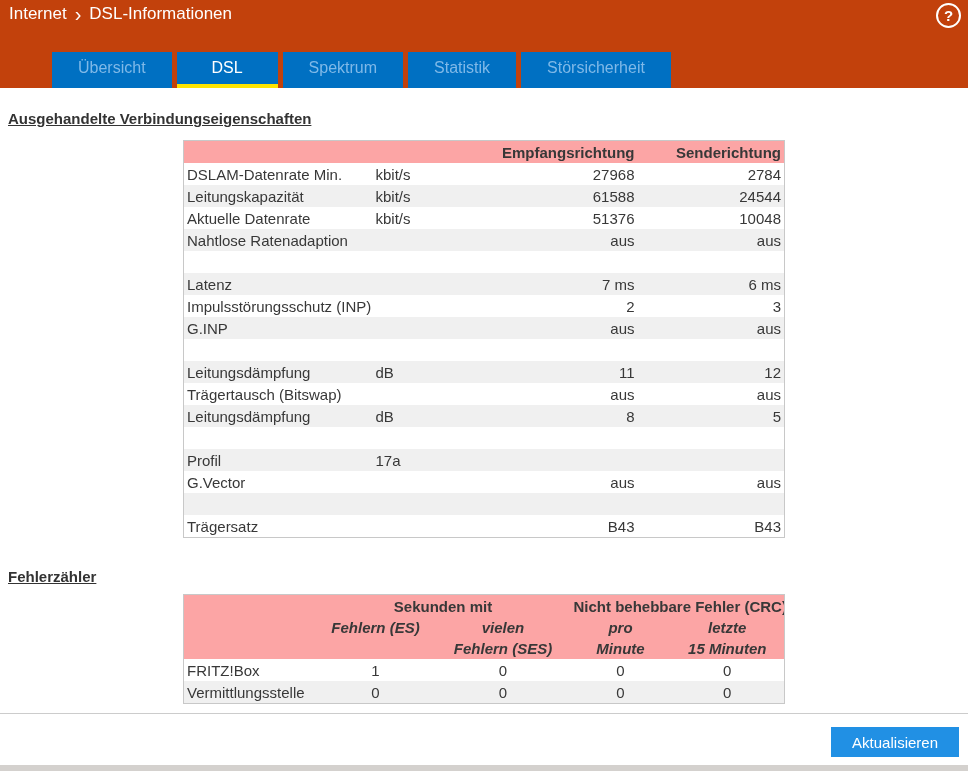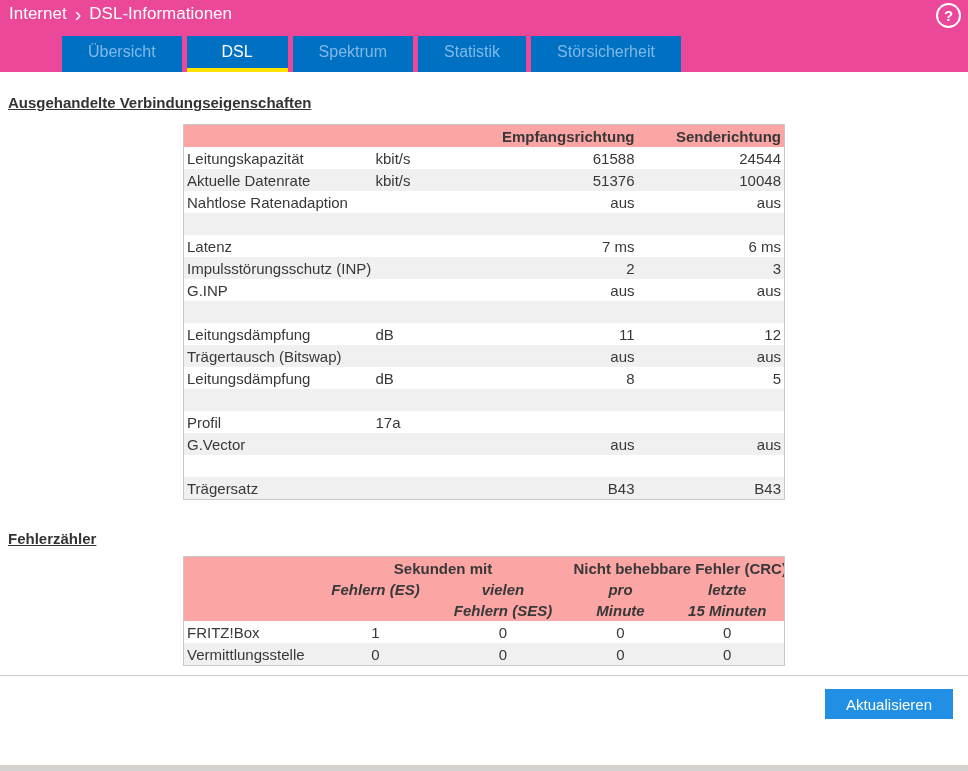--- a/index.html
+++ b/index.html
@@ -6,37 +6,37 @@
   body {
     width:968px; height:771px;
     font-family:"Liberation Sans", sans-serif;
     background:#ffffff;
     position:relative;
     overflow:hidden;
     color:#383838;
   }
 
   
-  .topbar { height:72px; background:#ec4899; position:relative; }
+  .topbar { height:88px; background:#c2410c; position:relative; }
   .breadcrumb {
     position:absolute; top:3px; left:9px;
     color:#ffffff; font-size:17px;
     display:flex; align-items:center; gap:8px;
     line-height:22px;
   }
   .breadcrumb .chev { font-size:20px; line-height:18px; font-weight:normal; }
   .help {
     position:absolute; top:3px; right:7px;
     width:25px; height:25px; box-sizing:border-box;
     border:2px solid #ffffff; border-radius:50%;
     color:#ffffff; font-size:15px; font-weight:bold;
     display:flex; align-items:center; justify-content:center;
     cursor:pointer;
   }
-  .tabs { position:absolute; left:18px; bottom:0; display:flex; gap:5px;padding-left:44px; }
+  .tabs { position:absolute; left:8px; bottom:0; display:flex; gap:5px;padding-left:44px; }
   .tab {
     height:36px; min-width:101px; padding:0 26px;
     box-sizing:border-box;
     background:#0070c2; color:#7fb9e8;
     font-size:16px;
     display:flex; align-items:center; justify-content:center;
     border-bottom:4px solid transparent;
     cursor:pointer; white-space:nowrap;
   }
   .tab.active { color:#ffffff; border-bottom-color:#ffe400; }
@@ -73,21 +73,21 @@
   #conn-table th:nth-child(3), #conn-table td:nth-child(3),
   #conn-table th:nth-child(4), #conn-table td:nth-child(4) { text-align:right; }
 
   
   #err-table th, #err-table td { text-align:center; }
   #err-table th:first-child, #err-table td:first-child { text-align:left; }
   #err-table .subhead th { white-space:pre-line; vertical-align:top; height:auto;font-style:italic; }
 
   
   .divider { margin-top:9px; border-top:1px solid #cccccc; height:0; }
-  .footer-row { margin-top:13px; text-align:right; padding-right:15px; }
+  .footer-row { margin-top:13px; text-align:right; padding-right:9px; }
   .btn {
     background:#2190e4; color:#ffffff;
     border:none; font-family:inherit;
     font-size:15px; height:30px; padding:0 21px;
     cursor:pointer;
   }
   .bottombar {
     position:absolute; left:0; bottom:0;
     width:100%; height:6px; background:#d4d1ce;
   }
@@ -124,20 +124,26 @@
     <thead>
       <tr>
         <th></th>
         <th></th>
         <th>Empfangsrichtung</th>
         <th>Senderichtung</th>
       </tr>
     </thead>
     <tbody>
         <tr>
+          <td>DSLAM-Datenrate Min.</td>
+          <td>kbit/s</td>
+          <td>27968</td>
+          <td>2784</td>
+        </tr>
+        <tr>
           <td>Leitungskapazität</td>
           <td>kbit/s</td>
           <td>61588</td>
           <td>24544</td>
         </tr>
         <tr>
           <td>Aktuelle Datenrate</td>
           <td>kbit/s</td>
           <td>51376</td>
           <td>10048</td>

